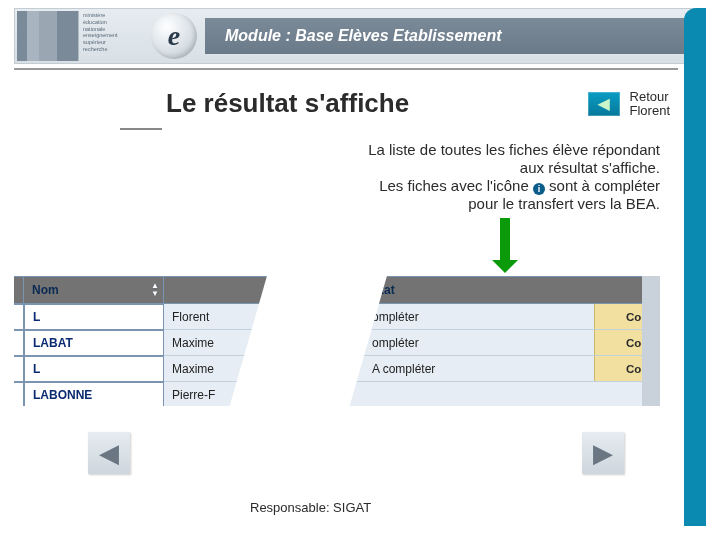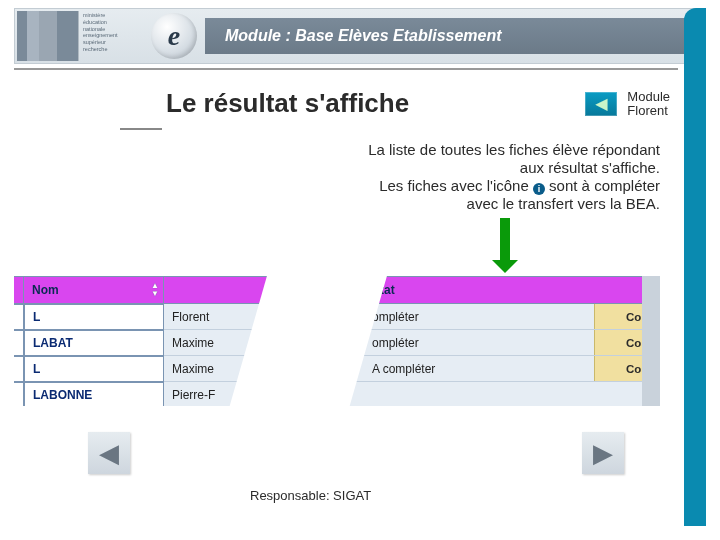--- a/index.html
+++ b/index.html
@@ -166,21 +166,21 @@
     font-size:10px; color:#4a5a6a;
   }
   table.data {
     width: 760px;
     table-layout:fixed;
     border-collapse:separate;
     border-spacing:0;
     margin-left:-60px;
   }
   table.data th {
-    background:#d946ef;
+    background:#737373;
     color:#0a2a52;
     font-size:12px;
     font-weight:bold;
     text-align:left;
     padding:6px 8px;
     border:1px solid #7a94b2;
     border-left:none;
     position:relative;
     height:28px;
   }
@@ -232,21 +232,21 @@
     color:#6a7682;
     font-size:26px;
     cursor:pointer;
     box-shadow: 1px 1px 2px rgba(0,0,0,.2);
   }
   .nav-prev { left:88px; }
   .nav-next { right:96px; }
   
   .responsable {
     position:absolute;
-    top:488px; left:250px;
+    top:500px; left:250px;
     font-size:13px;
     color:#2b2b2b;
   }
 </style>
 </head>
 <body>
 
 <div class="header">
   <div class="header-photo"></div>
   <div class="header-logo-block">
@@ -263,33 +263,33 @@
 <div class="header-underline"></div>
 <div class="right-bar"></div>
 
 <div class="title-row">
   <div class="page-title">Le résultat s'affiche</div>
   <div class="retour-block">
     <div class="retour-btn">
       <span>◀</span>
     </div>
     <div class="retour-text">
-      <span>Module</span><br>
+      <span>Retour</span><br>
       <span>Florent</span>
     </div>
   </div>
 </div>
 
 <div class="mini-line"></div>
 
 <div class="desc">
   <span>La liste de toutes les fiches élève répondant</span><br>
   <span>aux résultat s'affiche.</span><br>
   <span>Les fiches avec l'icône </span><span class="dot-icon">i</span><span> sont à compléter</span><br>
-  <span>avec le transfert vers la BEA.</span>
+  <span>pour le transfert vers la BEA.</span>
 </div>
 
 <div class="green-arrow"></div>
 
 <div class="table-wrap">
   <div class="table-scroll">
     <table class="data">
       <colgroup>
         <col style="width:70px">
           <col style="width:140px">

